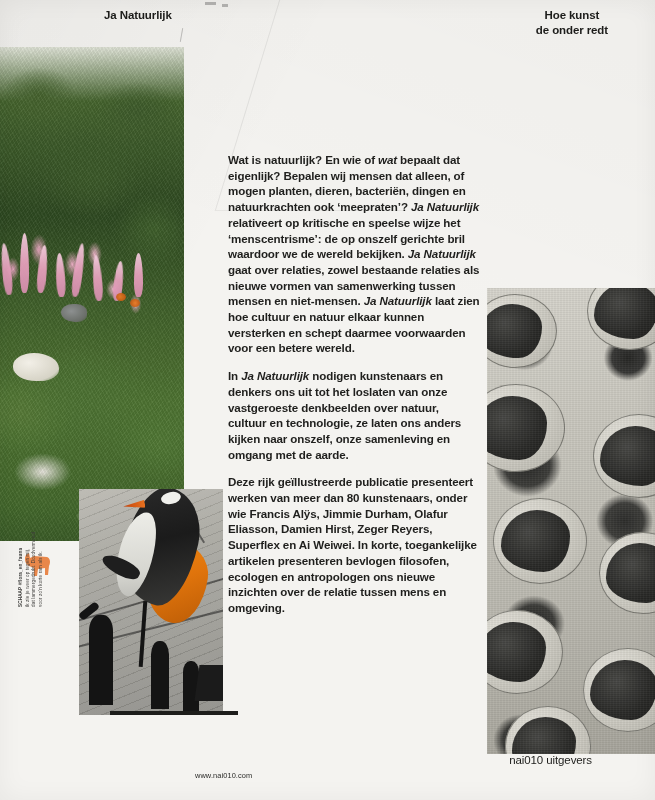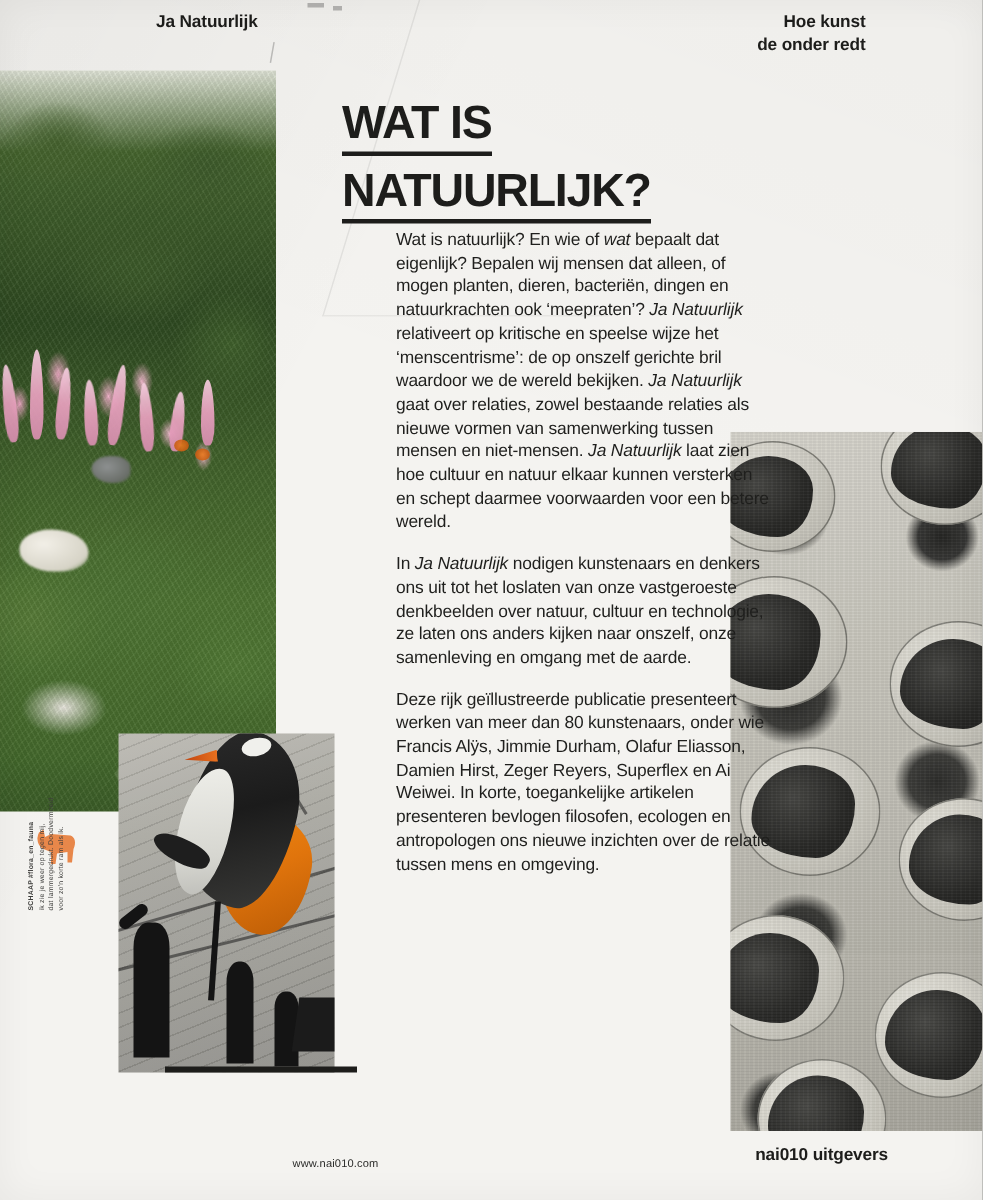--- a/index.html
+++ b/index.html
@@ -53,21 +53,21 @@
   
   .runhead {
     position: absolute;
     font-weight: 700;
     font-size: 11.5px;
     letter-spacing: -0.1px;
     line-height: 1.28;
     color: #1d1d1b;
   }
   .runhead-left  { left: 104px;  top: 8px; }
-  .runhead-right { right: 78px;  top: 8px; text-align: right; }
+  .runhead-right { right: 47px;  top: 8px; text-align: center; }
 
   
   .photo { position: absolute; overflow: hidden; }
 
   
   #photo-garden {
     left: -2px; top: 47px;
     width: 186px; height: 494px;
     background:
       radial-gradient(ellipse 46px 30px at 24% 86%, #e9e6de 0%, rgba(233,230,222,0) 62%),
@@ -284,24 +284,23 @@
     margin-bottom: 5px;
   }
 
   
   .copy {
     position: absolute;
     left: 228px; top: 152px;
     width: 252px;
     font-size: 11.6px;
     line-height: 1.355;
-    font-weight: 400;
+    font-weight: 700;
     letter-spacing: -0.12px;
     color: #1f1f1d;
-    margin-left: 36px;
   }
   .copy p { margin: 0 0 12px 0; }
   .copy p:last-child { margin-bottom: 0; }
   .copy em { font-style: italic; }
   .tight { margin-bottom: 0 !important; }
 
   
   .spine-logo {
     position: absolute;
     left: 21px; top: 551px;
@@ -355,23 +354,23 @@
   .topbar-black {
     position: absolute;
     left: 110px; top: 711px;
     width: 128px; height: 4px;
     background: #1d1d1b;
   }
 
   
   .publisher {
     position: absolute;
-    right: 63px; bottom: 24px;
+    right: 63px; bottom: 34px;
     font-size: 11.5px;
-    font-weight: 700;
+    font-weight: 400;
     letter-spacing: -0.1px;
     color: #1d1d1b;
     text-align: right;
   }
 
   .edge-shadow {
     position: absolute;
     inset: 0;
     box-shadow: inset 0 0 26px rgba(0,0,0,0.05);
     pointer-events: none;
@@ -437,24 +436,20 @@
     <div class="cell" style="left:-20px; top:96px;  width:98px; height:88px;"></div>
     <div class="cell" style="left:106px; top:126px; width:92px; height:84px;"></div>
     <div class="cell" style="left:6px;   top:210px; width:94px; height:86px;"></div>
     <div class="cell" style="left:112px; top:244px; width:88px; height:82px;"></div>
     <div class="cell" style="left:-16px; top:322px; width:92px; height:84px;"></div>
     <div class="cell" style="left:96px;  top:360px; width:90px; height:84px;"></div>
     <div class="cell" style="left:18px;  top:418px; width:86px; height:80px;"></div>
     <div class="grain"></div>
   </div>
 
-  <div class="title-block">
-    <div><span class="title-line">WAT IS</span></div>
-    <div><span class="title-line">NATUURLIJK?</span></div>
-  </div>
 
   <div class="copy">
 
     <p><span>Wat is natuurlijk? En wie of </span><em>wat</em><span> bepaalt dat eigenlijk? Bepalen wij mensen dat alleen, of mogen planten, dieren, bacteriën, dingen en natuurkrachten ook ‘meepraten’? </span><em>Ja Natuurlijk</em><span> relativeert op kritische en speelse wijze het ‘menscentrisme’: de op onszelf gerichte bril waardoor we de wereld bekijken. </span><em>Ja Natuurlijk</em><span> gaat over relaties, zowel bestaande relaties als nieuwe vormen van samenwerking tussen mensen en niet-mensen. </span><em>Ja Natuurlijk</em><span> laat zien hoe cultuur en natuur elkaar kunnen versterken en schept daarmee voorwaarden voor een betere wereld.</span></p>
 
     <p><span>In </span><em>Ja Natuurlijk</em><span> nodigen kunstenaars en denkers ons uit tot het loslaten van onze vastgeroeste denkbeelden over natuur, cultuur en technologie, ze laten ons anders kijken naar onszelf, onze samenleving en omgang met de aarde.</span></p>
 
     <p><span>Deze rijk geïllustreerde publicatie presenteert werken van meer dan 80 kunstenaars, onder wie Francis Alÿs, Jimmie Durham, Olafur Eliasson, Damien Hirst, Zeger Reyers, Superflex en Ai Weiwei. In korte, toegankelijke artikelen presenteren bevlogen filosofen, ecologen en antropologen ons nieuwe inzichten over de relatie tussen mens en omgeving.</span></p>
 
 

